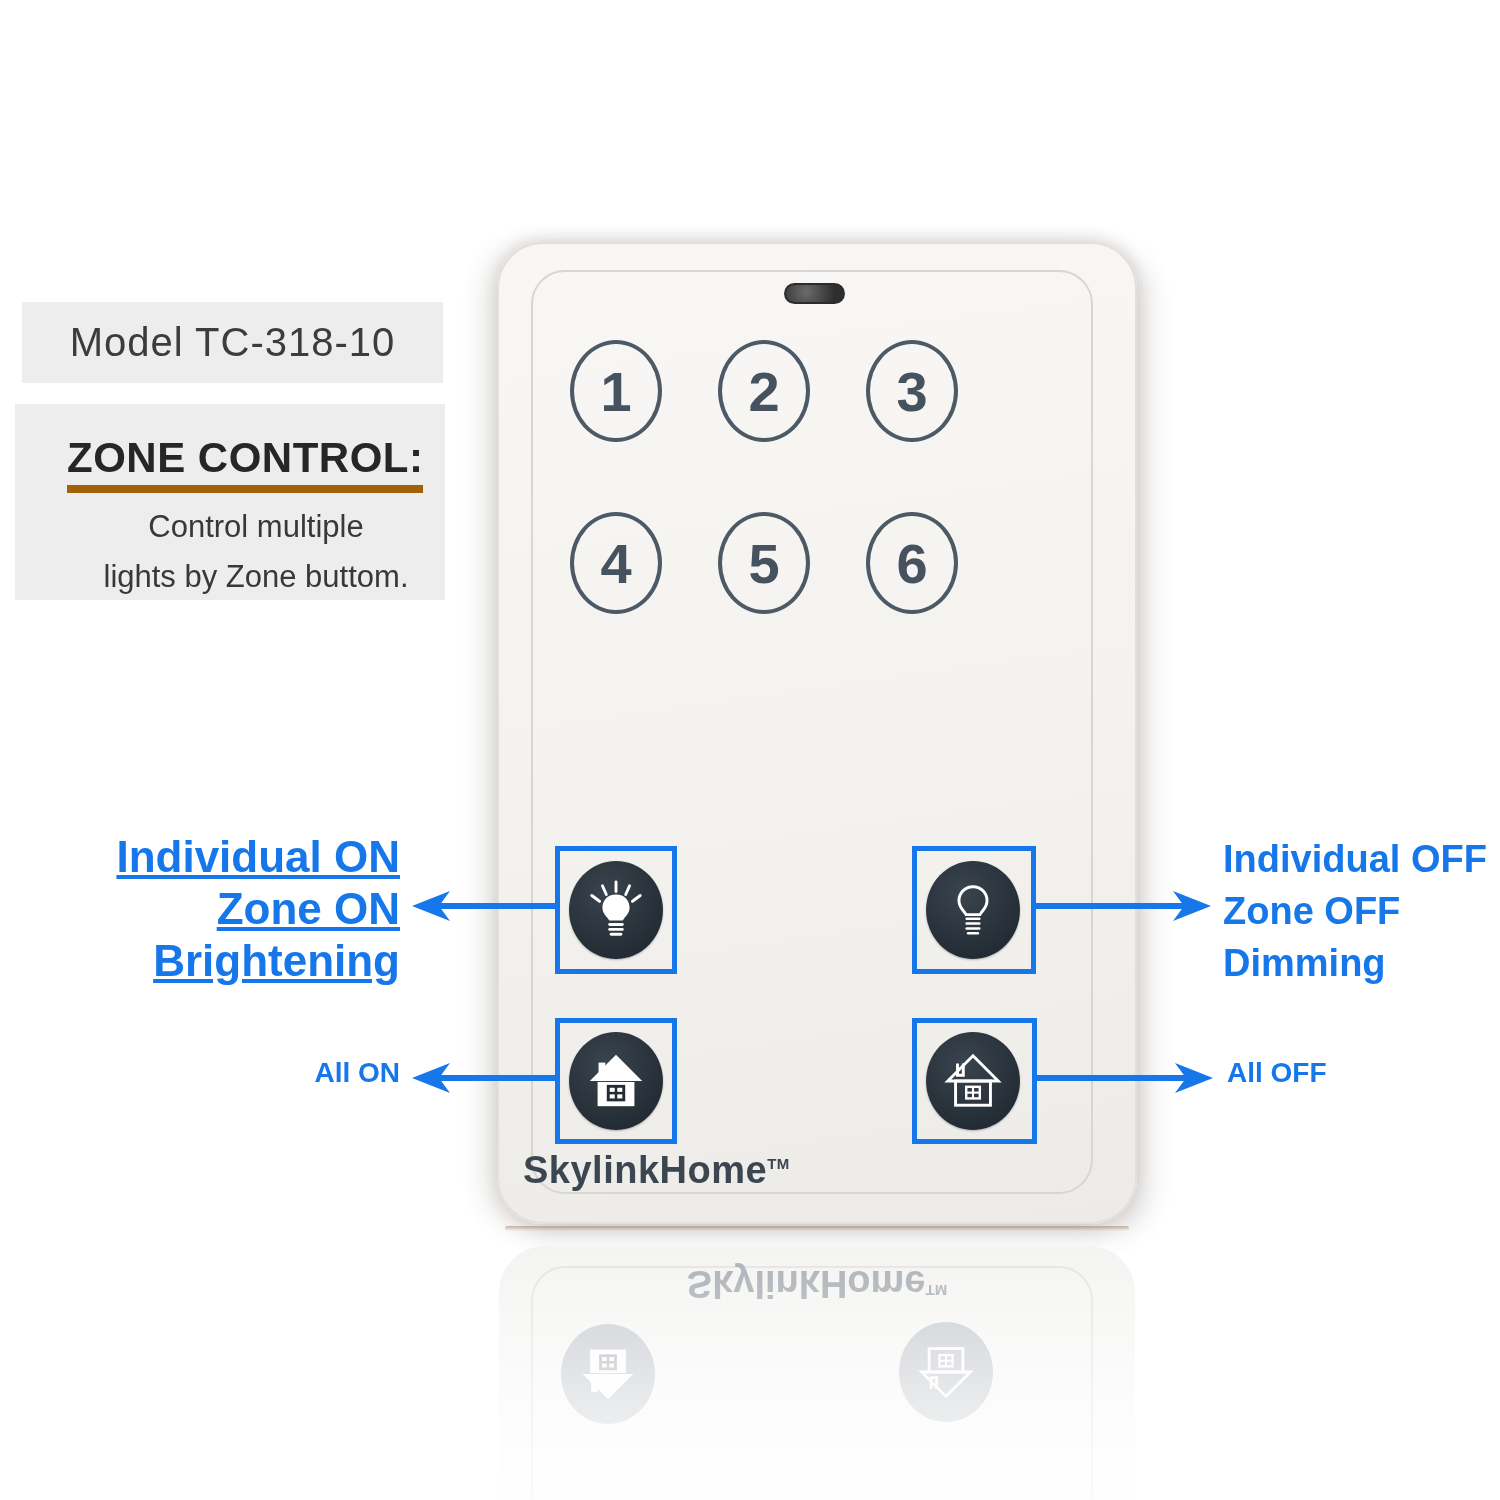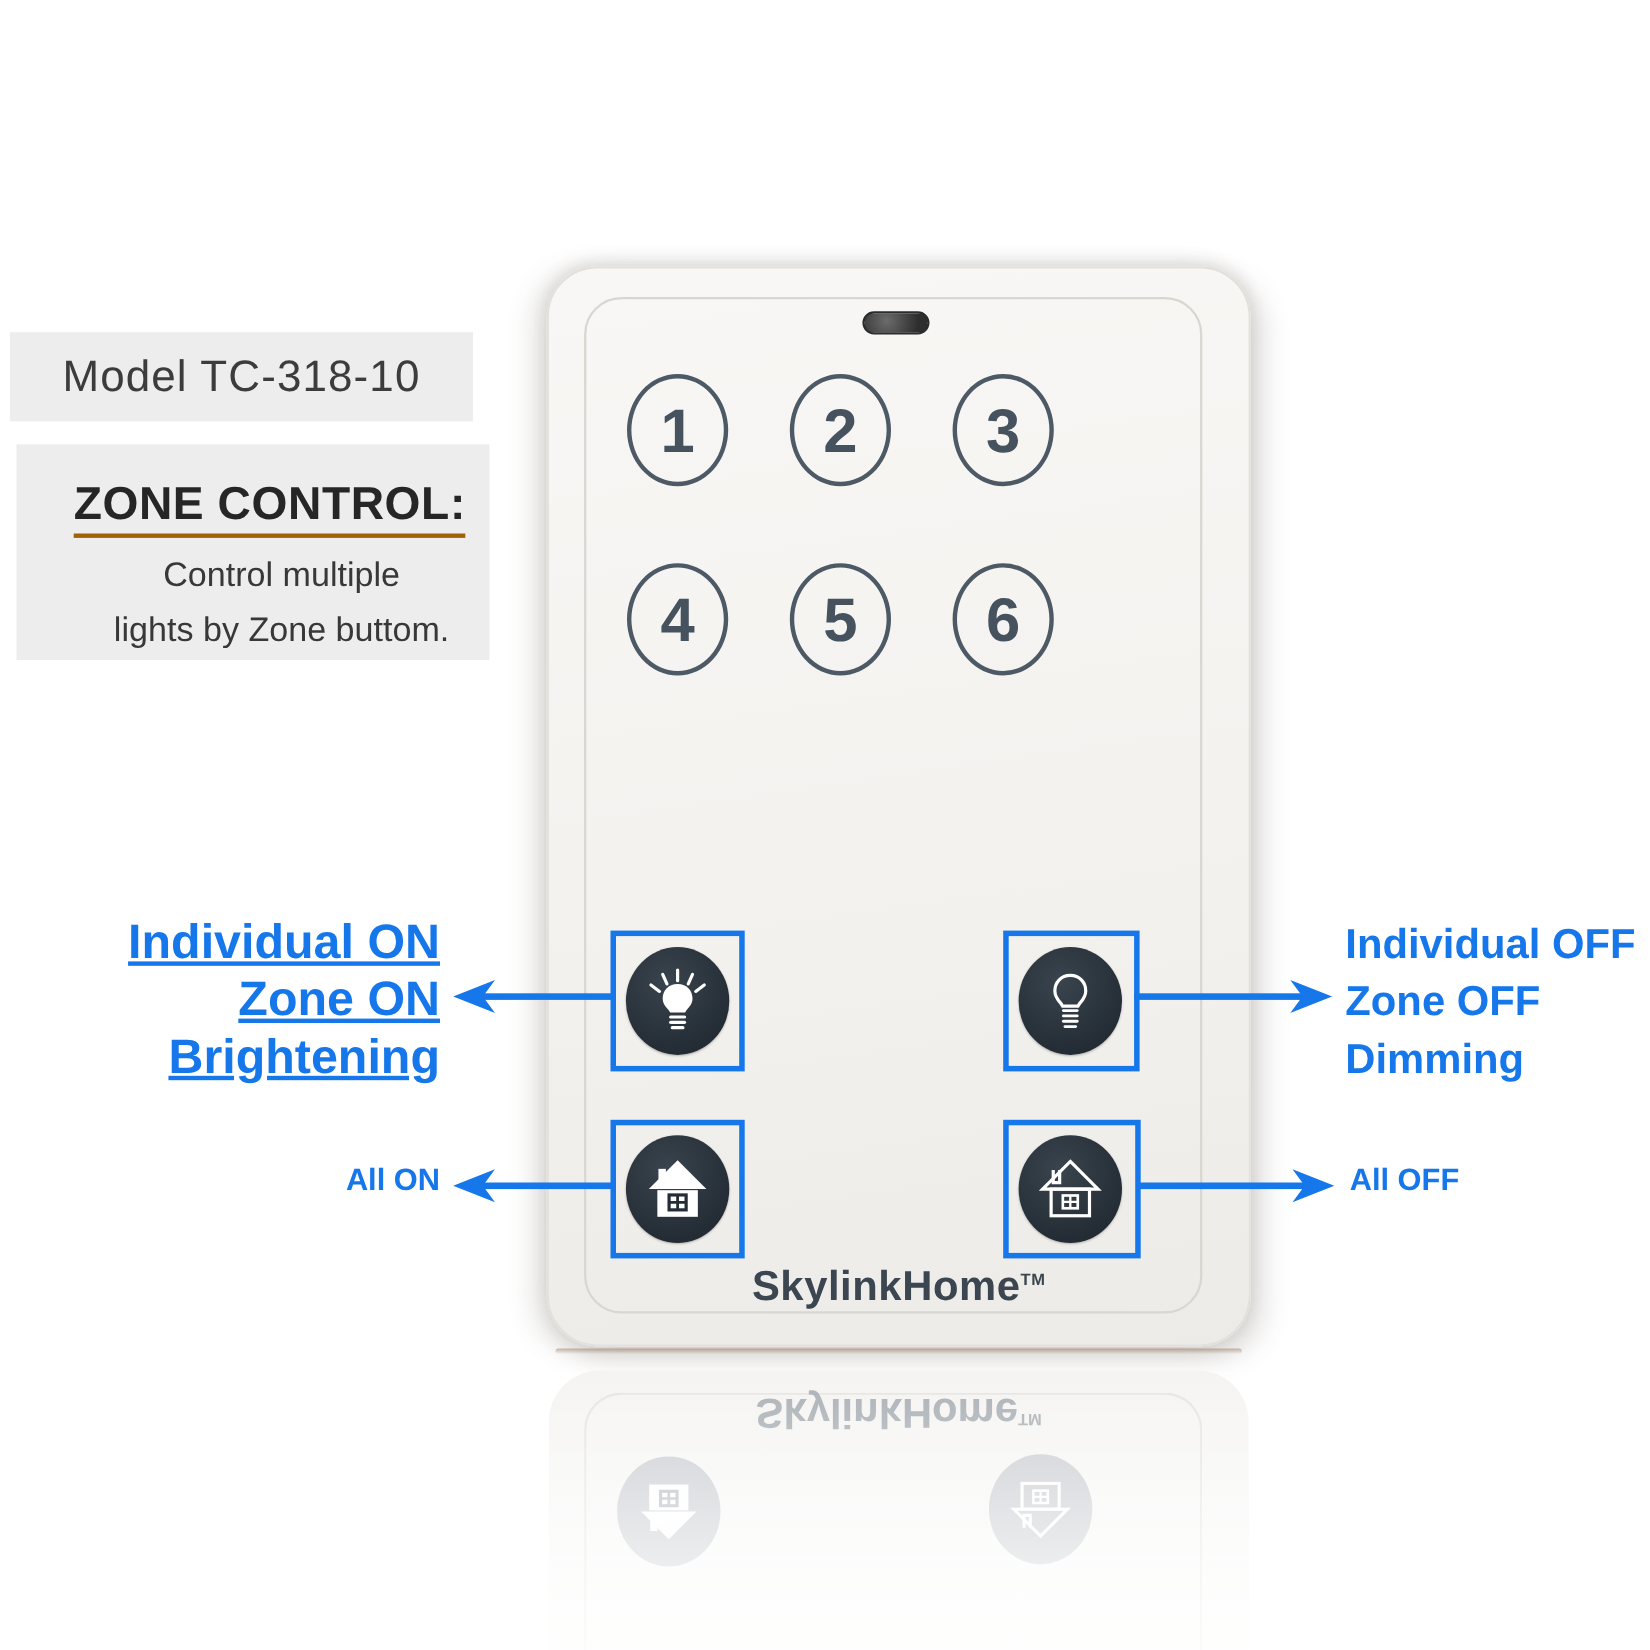--- a/index.html
+++ b/index.html
@@ -2,31 +2,31 @@
 <html><head>
 <meta charset="utf-8">
 <style>
   html,body{margin:0;padding:0;background:#fff;}
   #page{
     position:relative; width:1500px; height:1500px; background:#ffffff;
     font-family:"Liberation Sans", sans-serif; overflow:hidden;
   }
   
   .model-box{
-    position:absolute; left:9px; top:302px; width:421px; height:81px;
+    position:absolute; left:22px; top:302px; width:421px; height:81px;
     background:#ededed; display:flex; align-items:center; justify-content:center;
     font-size:40px; color:#3c3c3c; letter-spacing:1px;
   }
   .zone-box{
     position:absolute; left:15px; top:404px; width:430px; height:196px;
     background:#ededed; padding-left:52px; box-sizing:border-box;
   }
   .zone-title{
     display:inline-block; margin-top:30px; font-size:42px; font-weight:bold;
-    color:#262626; border-bottom:4px solid #a16207; padding-bottom:3px; letter-spacing:0.5px;
+    color:#262626; border-bottom:8px solid #a16207; padding-bottom:3px; letter-spacing:0.5px;
   }
   .zone-line{ font-size:31px; color:#383838; margin-top:16px;text-align:center; }
   .zone-line + .zone-line{ margin-top:14px; }
 
   
   .remote{
     position:absolute; left:497px; top:242px; width:640px; height:982px;
     background:linear-gradient(172deg,#f8f7f5 0%,#f4f2ef 55%,#edebe8 100%);
     border:2px solid #e3e0db; border-radius:46px; box-sizing:border-box;
     box-shadow:-12px 4px 24px rgba(90,80,70,.16), 12px 10px 24px rgba(90,80,70,.18), 0 -5px 14px rgba(90,80,70,.10);
@@ -49,22 +49,22 @@
   .dark-btn{
     position:absolute; width:94px; height:98px; border-radius:50%;
     background:radial-gradient(circle at 40% 32%, #3a444e, #232c34 75%);
     display:flex; align-items:center; justify-content:center;
     box-shadow:0 1px 2px rgba(0,0,0,.25);
   }
   .hl-box{
     position:absolute; border:5px solid #1677ea; box-sizing:border-box; background:transparent;
   }
   .brand{
-    position:absolute; left:0; width:100%; top:905px; text-align:center;
-    font-size:38px; font-weight:bold; color:#3b4650; letter-spacing:0.5px;
+    position:absolute; left:0; width:100%; top:905px; 
+    font-size:38px; font-weight:bold; color:#3b4650; letter-spacing:0.5px;padding-left:24px;
   }
   .brand sup{ font-size:15px; font-weight:bold; vertical-align:super; }
 
   
   .blue{ color:#1677ea; font-weight:600; }
   .lbl-left{
     position:absolute; right:1100px; top:831px; text-align:right;
     font-size:44px; line-height:52px;text-decoration:underline;
   }
   .lbl-allon{ position:absolute; right:1100px; top:1057px; font-size:28px; }

